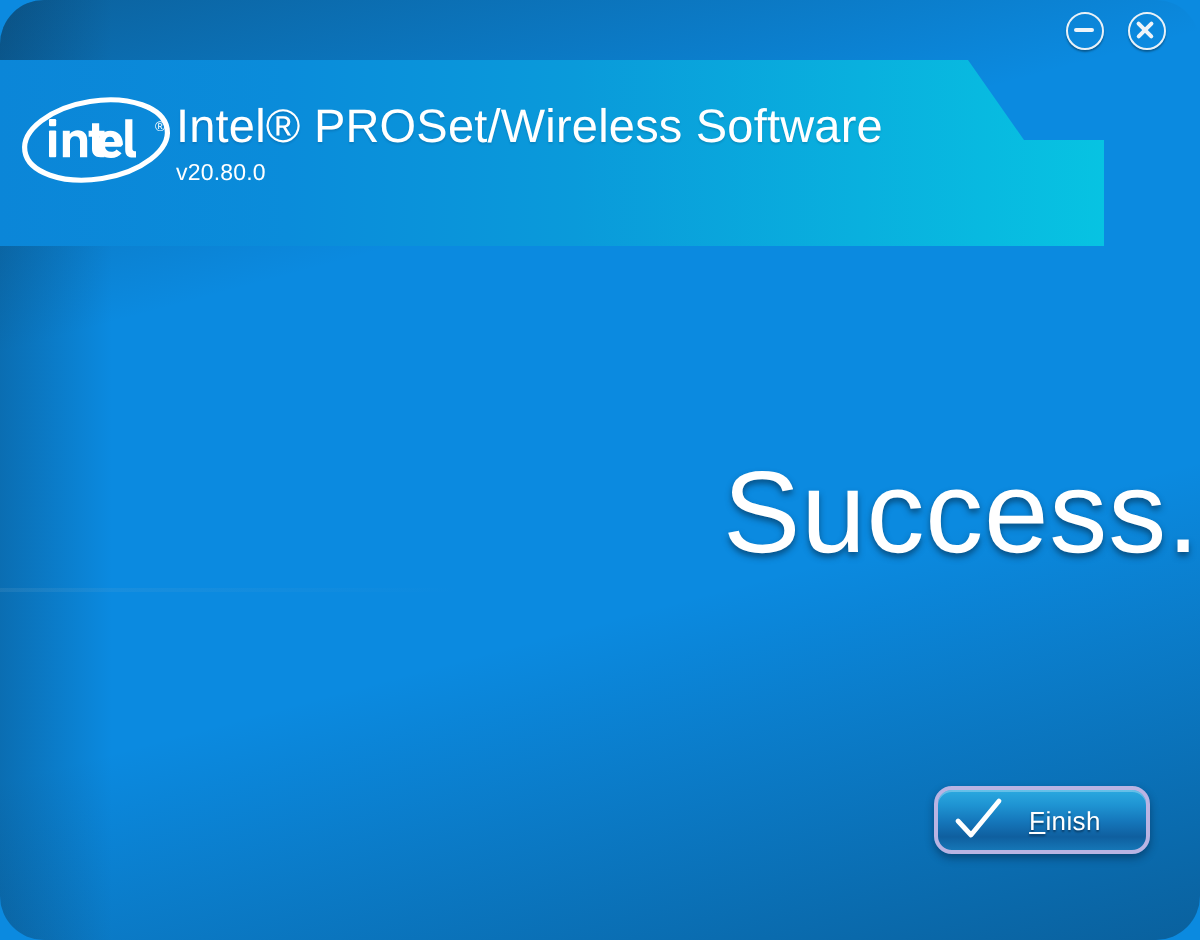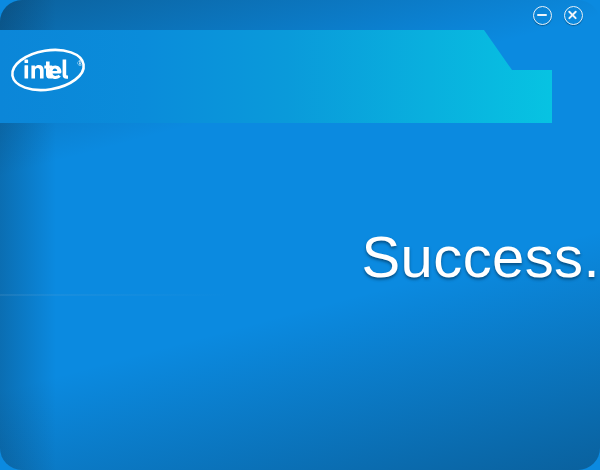--- a/index.html
+++ b/index.html
@@ -252,20 +252,34 @@
                    c-1.2,1.6 -3.0,2.4 -5.3,2.4 c-4.0,0 -6.7,-2.7 -6.7,-6.8 c0,-4.0 2.6,-6.8 6.4,-6.8
                    c3.9,0 6.3,2.8 6.3,6.9 z m-8.0,-2.4 h4.8 c-0.2,-1.7 -1.1,-2.6 -2.4,-2.6 c-1.3,0 -2.2,0.9 -2.4,2.6 z" transform="translate(-0.6,0)"></path>
 
           <path d="M53.6,12.6 h3.6 v14.7 c0,1.0 0.4,1.3 1.3,1.3 h0.5 v3.2 h-1.3 c-2.8,0 -4.1,-1.3 -4.1,-4.1 z"></path>
         </g>
 
         <text x="68.5" y="18.5" font-family="Liberation Sans, sans-serif" font-size="7" fill="#ffffff">®</text>
       </svg>
     </div>
 
+    <div id="brand-text">
+      <div id="product-title">Intel® PROSet/Wireless Software</div>
+      <div id="version-label">v20.80.0</div>
+    </div>
   </div>
 
   <div id="content-area">
     <div id="status-message">Success.</div>
   </div>
 
+  <div id="finish-button">
+    <span id="finish-check">
+      <svg width="26" height="24" viewBox="0 0 26 24" aria-hidden="true">
+        <path d="M3,12.5 L9.5,19.5 L23.5,2.5" fill="none" stroke="#ffffff" stroke-width="2.4" stroke-linecap="round" stroke-linejoin="round"></path>
+      </svg>
+    </span>
+    <span id="finish-label">
+      <span class="accel">F</span><span>inish</span>
+    </span>
+  </div>
 
 </div>
 
 </body></html>

